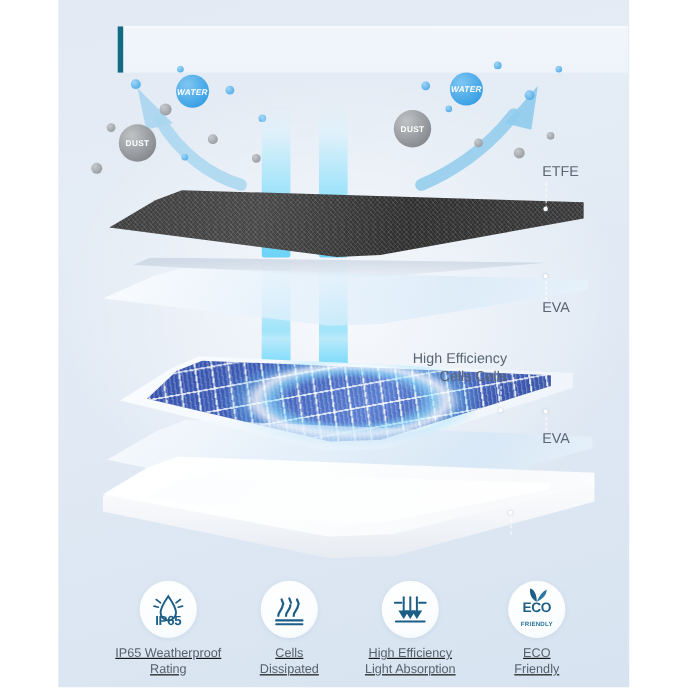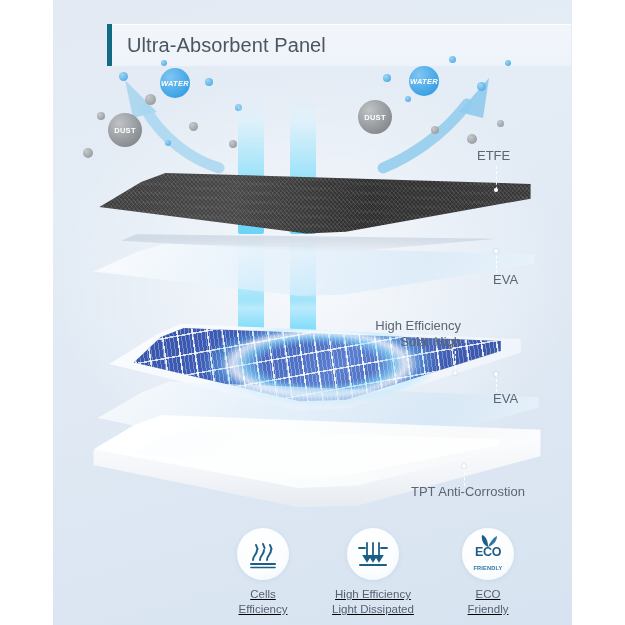--- a/index.html
+++ b/index.html
@@ -156,21 +156,20 @@
   .eco-sub{position:absolute;bottom:9px;left:0;right:0;text-align:center;font-size:5.6px;font-weight:bold;color:#2d77a0;letter-spacing:.2px;}
 </style>
 </head>
 <body>
 
 <div id="stage">
   <div class="panel">
 
     <div class="title-band"></div>
     <div class="title-bar"></div>
-    <div class="title-text">Ultra-Absorbent Panel</div>
 
     <svg class="arrow" style="left:48px;top:68px;" width="130" height="110" viewBox="0 0 130 110">
       <path d="M118 100 C 92 92, 62 72, 44 40" stroke="#a8d6f0" stroke-width="11" fill="none" stroke-linecap="round" opacity=".85"></path>
       <path d="M24 12 L 56 44 L 32 50 Z" fill="#a8d6f0" opacity=".9"></path>
     </svg>
     <div class="dot b" style="left:66px;top:72px;width:9px;height:9px;"></div>
     <div class="dot b" style="left:108px;top:60px;width:6px;height:6px;"></div>
     <div class="dot g" style="left:44px;top:112px;width:8px;height:8px;"></div>
     <div class="dot g" style="left:92px;top:94px;width:11px;height:11px;"></div>
     <div class="dot b" style="left:152px;top:78px;width:8px;height:8px;"></div>
@@ -227,56 +226,68 @@
       <div class="cells-glow"></div>
     </div>
 
     <div class="layer eva-bot"></div>
     <div class="layer tpt-side"></div>
     <div class="layer tpt-top"></div>
     <div class="layer tpt-inner"></div>
 
     <div class="leader" style="left:443px;top:166px;height:24px;"></div>
     <div class="leader-dot" style="left:441px;top:188px;"></div>
-    <div class="callout" style="left:424px;top:148px;">ETFE</div>
+    <div class="callout" style="left:440px;top:148px;">ETFE</div>
 
     <div class="leader" style="left:443px;top:251px;height:22px;"></div>
     <div class="leader-dot" style="left:441px;top:249px;"></div>
     <div class="callout" style="left:440px;top:272px;">EVA</div>
 
     <div class="leader" style="left:402px;top:351px;height:22px;"></div>
     <div class="leader-dot" style="left:400px;top:371px;"></div>
     <div class="callout r2" style="left:322px;top:318px;width:86px;">
       <div>High Efficiency</div>
-      <div>Solar High</div>
+      <div>Cells Cells</div>
     </div>
 
     <div class="leader" style="left:443px;top:374px;height:18px;"></div>
     <div class="leader-dot" style="left:441px;top:372px;"></div>
     <div class="callout" style="left:440px;top:391px;">EVA</div>
 
     <div class="leader" style="left:411px;top:466px;height:20px;"></div>
     <div class="leader-dot" style="left:409px;top:464px;"></div>
-    <div class="callout" style="left:358px;top:484px;">TPT Anti-Corrostion</div>
 
     <div class="features">
 
+      <div class="feat" style="left:35px;top:0;">
+        <div class="feat-ico">
+          <svg width="40" height="40" viewBox="0 0 40 40">
+            <path d="M20 8 C 20 8, 13 18, 13 23 a7 7 0 0 0 14 0 C 27 18, 20 8, 20 8 Z" fill="none" stroke="#1d5e86" stroke-width="1.8"></path>
+            <path d="M9 11 L 13 14 M7 17 L 11 18 M31 11 L 27 14 M33 17 L 29 18" stroke="#1d5e86" stroke-width="1.5" stroke-linecap="round"></path>
+          </svg>
+          <div class="ip65-txt">IP65</div>
+        </div>
+        <div class="feat-lbl">
+          <div>IP65 Weatherproof</div>
+          <div>Rating</div>
+        </div>
+      </div>
 
       <div class="feat" style="left:145px;top:0;">
         <div class="feat-ico">
           <svg width="36" height="36" viewBox="0 0 36 36">
             <path d="M8 24 C 8 19, 12 19, 12 14 M15 24 C 15 19, 19 19, 19 14 M22 24 C 22 19, 26 19, 26 14" fill="none" stroke="#1d5e86" stroke-width="2" stroke-linecap="round"></path>
             <path d="M11 9 l1.6 4 M18 8 l1.6 4 M25 9 l1.6 4" stroke="#1d5e86" stroke-width="2" stroke-linecap="round"></path>
             <line x1="6" y1="28" x2="30" y2="28" stroke="#1d5e86" stroke-width="2" stroke-linecap="round"></line>
             <line x1="6" y1="31.5" x2="30" y2="31.5" stroke="#1d5e86" stroke-width="1.6" stroke-linecap="round"></line>
           </svg>
         </div>
         <div class="feat-lbl">
           <div>Cells</div>
-          <div>Efficiency</div>
+          <div>Dissipated</div>
         </div>
       </div>
 
       <div class="feat" style="left:255px;top:0;">
         <div class="feat-ico">
           <svg width="38" height="38" viewBox="0 0 38 38">
             <line x1="5" y1="13" x2="11" y2="13" stroke="#1d5e86" stroke-width="1.8" stroke-linecap="round"></line>
             <line x1="27" y1="13" x2="33" y2="13" stroke="#1d5e86" stroke-width="1.8" stroke-linecap="round"></line>
             <g stroke="#1d5e86" stroke-width="1.8" stroke-linecap="round" fill="#1d5e86">
               <line x1="13" y1="8" x2="13" y2="22"></line>
@@ -284,21 +295,21 @@
               <line x1="19" y1="8" x2="19" y2="22"></line>
                 <path d="M19 26 l-3.2 -5 h6.4 Z"></path>
               <line x1="25" y1="8" x2="25" y2="22"></line>
                 <path d="M25 26 l-3.2 -5 h6.4 Z"></path>
             </g>
             <line x1="6" y1="30" x2="32" y2="30" stroke="#1d5e86" stroke-width="2" stroke-linecap="round"></line>
           </svg>
         </div>
         <div class="feat-lbl">
           <div>High Efficiency</div>
-          <div>Light Dissipated</div>
+          <div>Light Absorption</div>
         </div>
       </div>
 
       <div class="feat" style="left:370px;top:0;">
         <div class="feat-ico">
           <svg width="34" height="16" viewBox="0 0 34 16" style="position:absolute;top:5px;">
             <path d="M17 14 C 12 12, 10 6, 11 2 C 15 3, 17 8, 17 14 Z" fill="#1d5e86"></path>
             <path d="M17 14 C 19 9, 22 5, 26 3 C 26 8, 22 12, 17 14 Z" fill="#2d77a0"></path>
           </svg>
           <div class="eco-txt">ECO</div>

